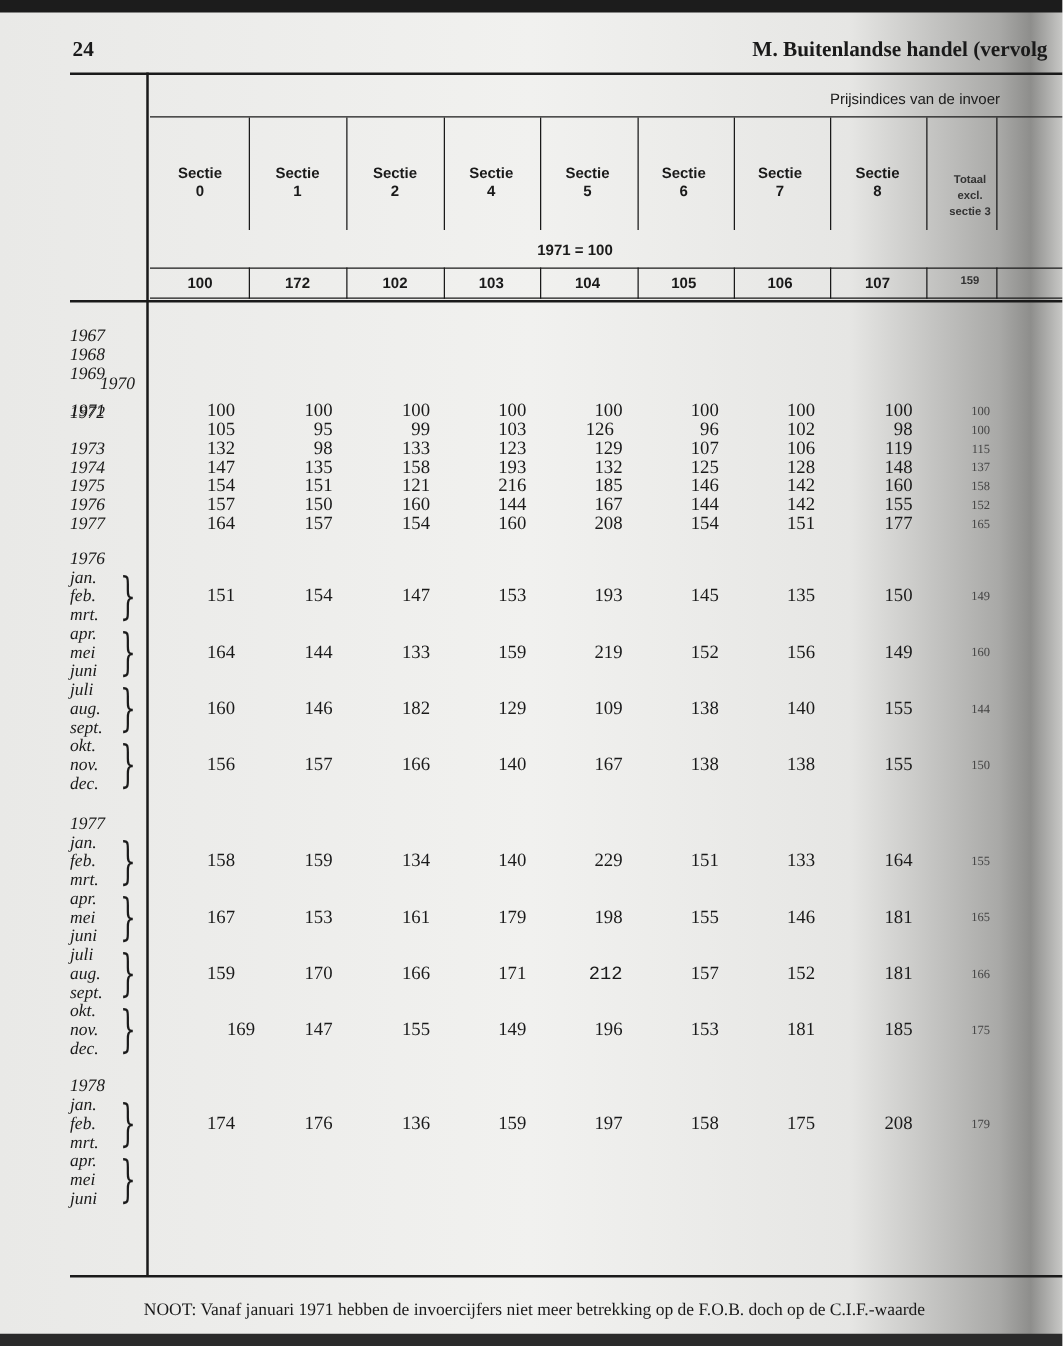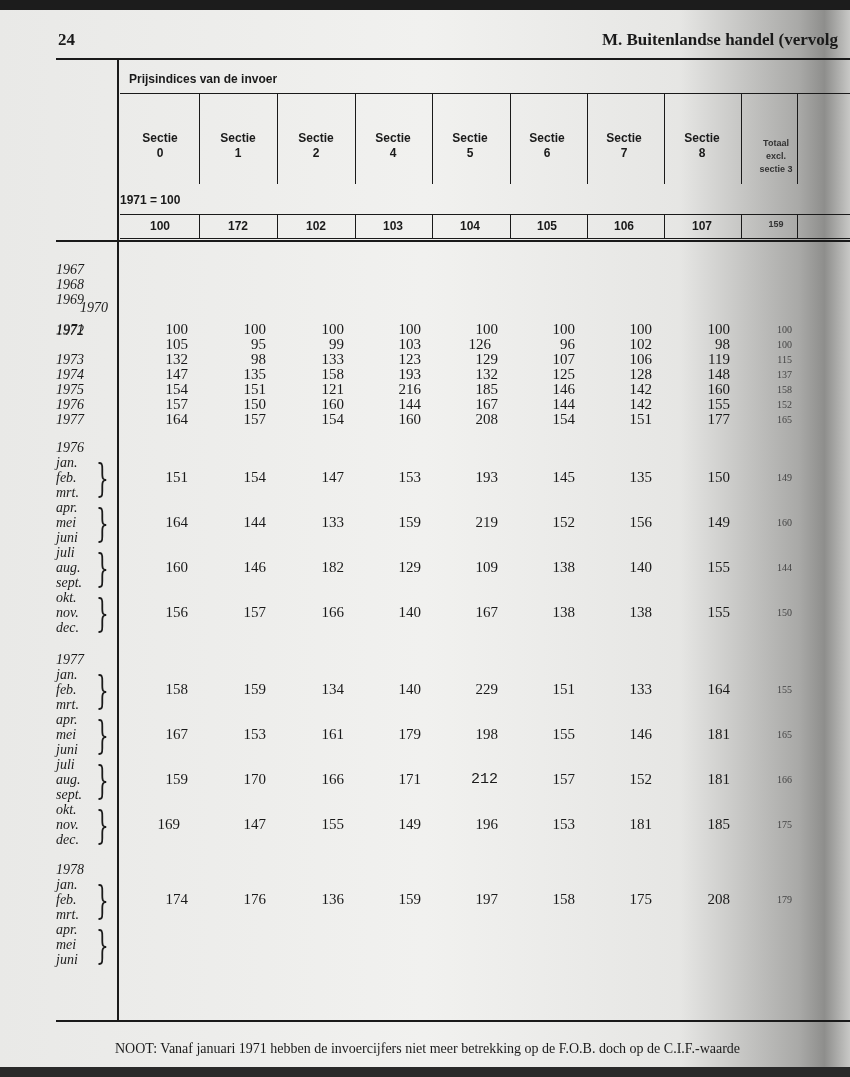--- a/index.html
+++ b/index.html
@@ -7,24 +7,24 @@
     width: 850px; height: 1077px; overflow: hidden; position: relative;
     background: linear-gradient(to right, #e9e9e7 0%, #f1f1ef 50%, #e6e6e4 80%, #a9a9a7 94%, #8e8e8c 97%, #c8c8c6 100%);
     font-family: "Liberation Serif", serif; color: #1a1a1a;
   }
   .topband { position: absolute; left: 0; top: 0; width: 850px; height: 10px; background: #1c1c1c; }
   .bottomband { position: absolute; left: 0; bottom: 0; width: 850px; height: 10px; background: #2a2a2a; }
   .page-no { position: absolute; left: 58px; top: 30px; font-size: 17px; font-weight: bold; }
   .running-head { position: absolute; right: 12px; top: 30px; font-size: 17px; font-weight: bold; white-space: nowrap; }
   .hline { position: absolute; background: #1a1a1a; }
   .vline { position: absolute; background: #1a1a1a; width: 2px; }
-  .hdr-title { position: absolute; left: 120px; width: 680px; top: 72px; text-align: left; font-family: "Liberation Sans", sans-serif; font-size: 12px; font-weight: bold; margin-left: 9px; }
+  .hdr-title { position: absolute; left: 120px; width: 680px; top: 72px; text-align: right; font-family: "Liberation Sans", sans-serif; font-size: 12px; font-weight: normal; }
   .col-head { position: absolute; top: 131px; width: 80px; text-align: center; font-family: "Liberation Sans", sans-serif; font-size: 12px; font-weight: bold; line-height: 15px; }
   .col-head.total { font-size: 9px; line-height: 13px; top: 137px; width: 40px; color: #333; }
-  .base { position: absolute; left: 120px; width: 680px; top: 193px; font-family: "Liberation Sans", sans-serif; font-size: 12px; font-weight: bold; }
+  .base { position: absolute; left: 120px; width: 680px; top: 193px; text-align: center; font-family: "Liberation Sans", sans-serif; font-size: 12px; font-weight: bold; }
   .code { position: absolute; top: 219px; width: 80px; text-align: center; font-family: "Liberation Sans", sans-serif; font-size: 12px; font-weight: bold; }
   .code.total { font-size: 9px; width: 40px; color: #333; }
   .ylab { position: absolute; left: 56px; font-style: italic; font-size: 14px; line-height: 15px; }
   .cell { position: absolute; width: 60px; text-align: right; font-size: 15px; line-height: 15px; font-weight: normal; }
   .cell.tot { width: 24px; font-size: 10px; color: #444; }
   .brace { position: absolute; left: 96px; font-size: 40px; line-height: 44px; font-family: "DejaVu Serif", serif; transform: scaleX(0.5); transform-origin: left; }
   .note { position: absolute; left: 115px; top: 1041px; font-size: 14px; white-space: nowrap; }
 </style>
 </head>
 <body>
@@ -276,21 +276,21 @@
     <div class="cell" style="left:361px;top:772px;">171</div>
     <div class="cell" style="left:438px;top:772px;font-family:Liberation Mono, monospace;">212</div>
     <div class="cell" style="left:515px;top:772px;">157</div>
     <div class="cell" style="left:592px;top:772px;">152</div>
     <div class="cell" style="left:670px;top:772px;">181</div>
     <div class="cell tot" style="left:768px;top:772px;">166</div>
     <div class="ylab" style="top:802px;">okt.</div>
     <div class="ylab" style="top:817px;">nov.</div>
     <div class="ylab" style="top:832px;">dec.</div>
     <div class="brace" style="top:802px;">}</div>
-    <div class="cell" style="left:120px;top:817px;">169</div>
+    <div class="cell" style="left:144px;top:817px;">169</div>
     <div class="cell" style="left:206px;top:817px;">147</div>
     <div class="cell" style="left:284px;top:817px;">155</div>
     <div class="cell" style="left:361px;top:817px;">149</div>
     <div class="cell" style="left:438px;top:817px;">196</div>
     <div class="cell" style="left:515px;top:817px;">153</div>
     <div class="cell" style="left:592px;top:817px;">181</div>
     <div class="cell" style="left:670px;top:817px;">185</div>
     <div class="cell tot" style="left:768px;top:817px;">175</div>
     <div class="ylab" style="top:862px;">1978</div>
     <div class="ylab" style="top:877px;">jan.</div>

